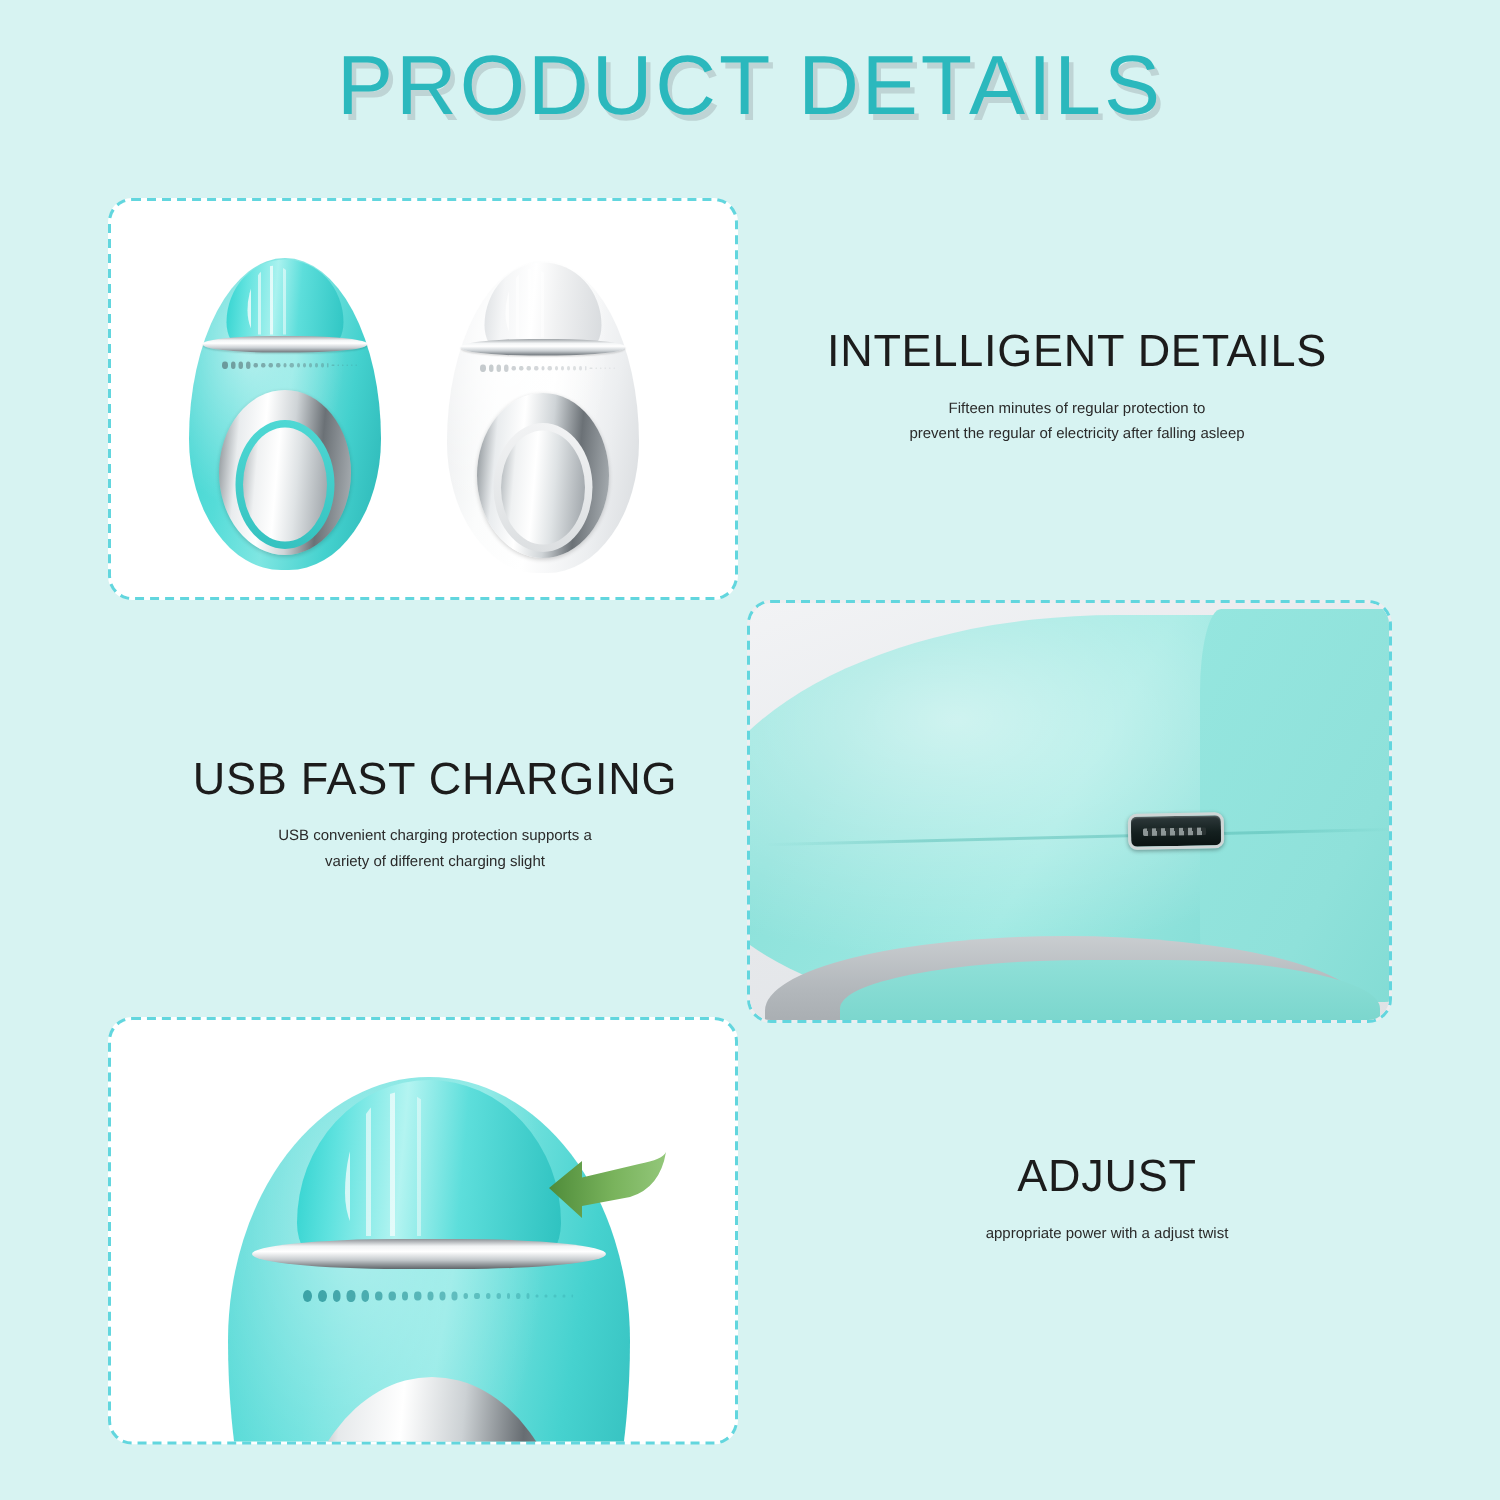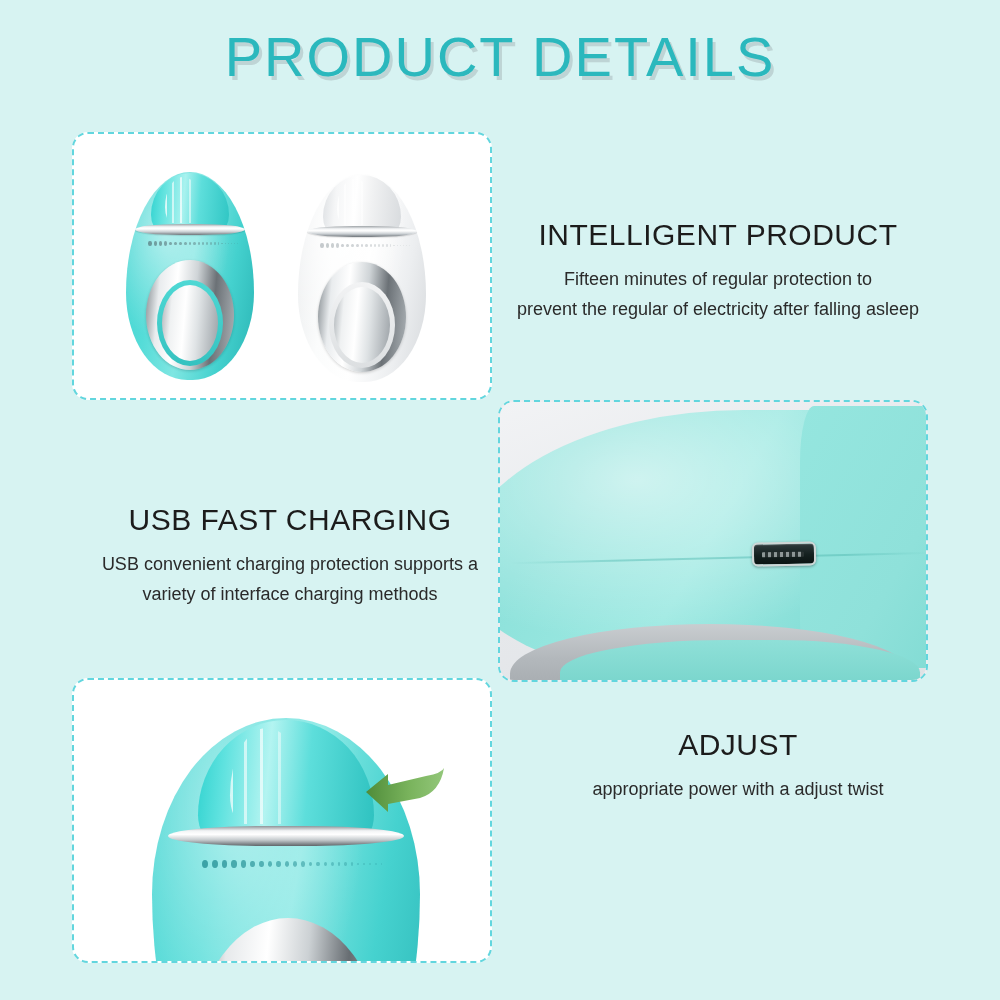--- a/index.html
+++ b/index.html
@@ -40,32 +40,32 @@
     box-sizing: border-box;
   }
   #panel-devices { left: 72px;  top: 132px; width: 420px; height: 268px; }
   #panel-usb     { left: 498px; top: 400px; width: 430px; height: 282px; background:#eceef0; }
   #panel-twist   { left: 72px;  top: 678px; width: 420px; height: 285px; }
 
   
   .info-block { position: absolute; text-align: center; }
   #block-timing  { left: 508px; top: 218px; width: 420px; }
   #block-usb     { left: 80px;  top: 503px; width: 420px; }
-  #block-adjust  { left: 528px; top: 728px; width: 420px; }
+  #block-adjust  { left: 528px; top: 768px; width: 420px; }
 
   .info-head {
     font-size: 30px;
     color: #1c1c1c;
     font-weight: 400;
     letter-spacing: 0.5px;
     margin: 0 0 14px 0;
     line-height: 1.1;
   }
   .info-body {
-    font-size: 18px;
+    font-size: 10px;
     color: #2a2a2a;
     line-height: 1.65;
     margin: 0;
   }
   .info-body span { display: block; }
 
   
   .device {
     position: absolute;
     width: 128px;
@@ -370,21 +370,21 @@
         <i style="width: 1.2px; height: 1.2px; opacity: 0.3;"></i>
         <i style="width: 1.2px; height: 1.2px; opacity: 0.265;"></i>
       </div>
     <div class="ring-outer"></div>
     <div class="ring-mid"></div>
     <div class="ring-inner"></div>
   </div>
 </div>
 
 <div class="info-block" id="block-timing">
-  <div class="info-head">INTELLIGENT PRODUCT</div>
+  <div class="info-head">INTELLIGENT DETAILS</div>
   <div class="info-body">
     <span>Fifteen minutes of regular protection to</span>
     <span>prevent the regular of electricity after falling asleep</span>
   </div>
 </div>
 
 <div class="photo-panel" id="panel-usb">
   <div id="usb-scene">
     <div id="usb-bg"></div>
     <div id="usb-shell"></div>
@@ -393,21 +393,21 @@
     <div id="usb-base-front"></div>
     <div id="usb-seam"></div>
     <div id="usb-port"></div>
   </div>
 </div>
 
 <div class="info-block" id="block-usb">
   <div class="info-head">USB FAST CHARGING</div>
   <div class="info-body">
     <span>USB convenient charging protection supports a</span>
-    <span>variety of interface charging methods</span>
+    <span>variety of different charging slight</span>
   </div>
 </div>
 
 <div class="photo-panel" id="panel-twist">
   <div id="twist-device">
     <div class="body"></div>
     <div class="dome"></div>
     <div class="band"></div>
     <div class="vents">
         <i style="width: 8.2px; height: 8.2px; opacity: 1;"></i>

